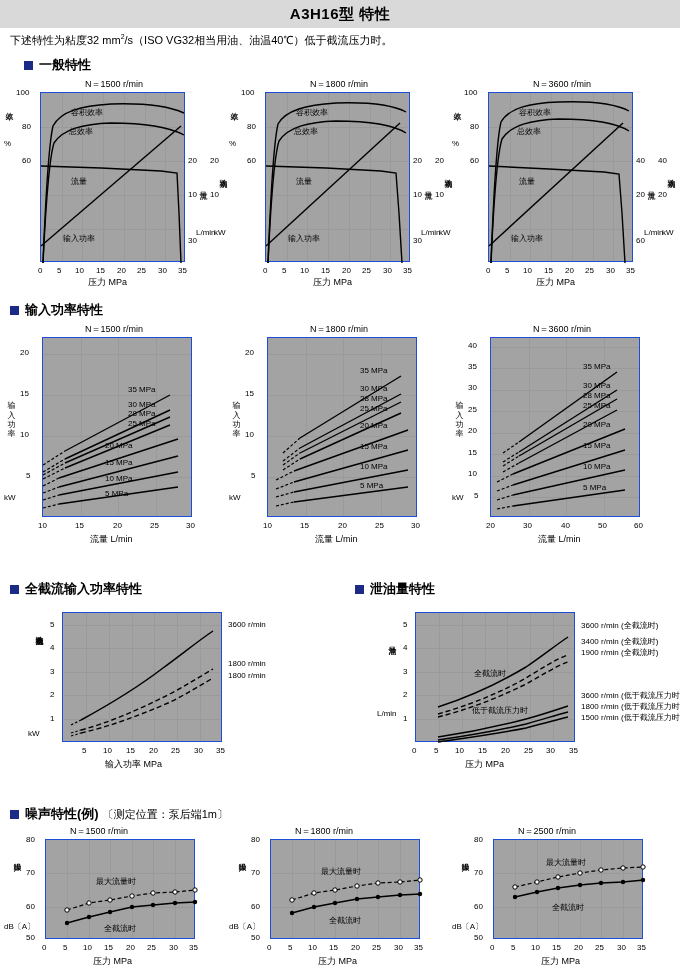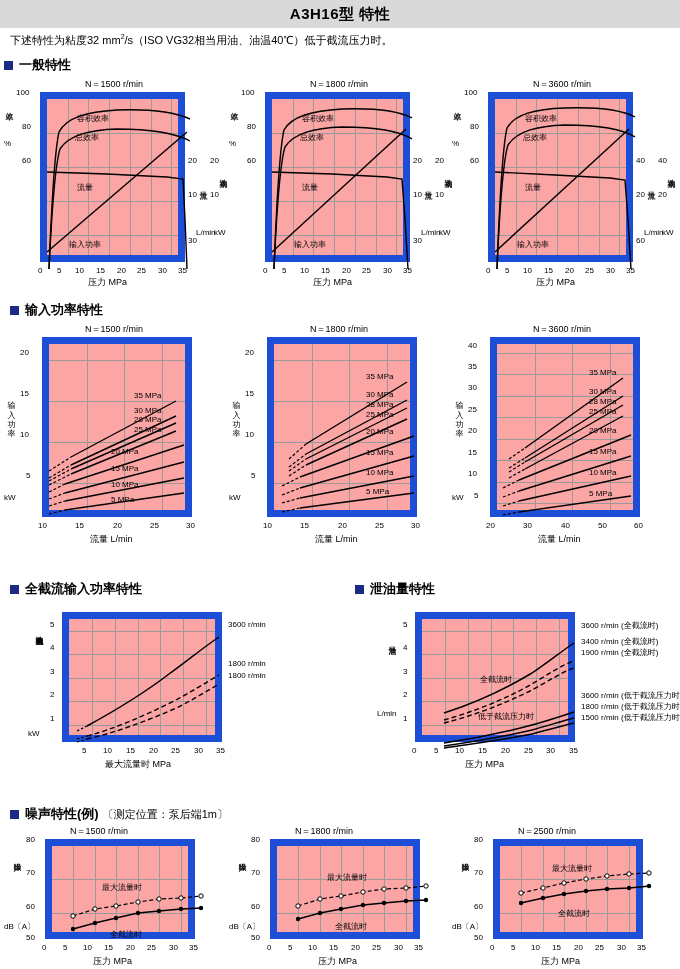--- a/index.html
+++ b/index.html
@@ -42,22 +42,22 @@
   .sec-note { font-weight: normal; font-size: 11px; margin-left: 4px; }
 
   .note-center {
     position: absolute; width: 680px; text-align: center;
     font-size: 11px;
   }
 
   
   .chart { position: absolute; }
   .plot {
-    position: absolute; border: 7px solid #1d4ed8;
-    background: #fca5a5;
+    position: absolute; border: 1px solid #1d4ed8;
+    background: #a3a3a3;
   }
   .plot .vline, .plot .hline {
     position: absolute; background: #9a9a9a;
   }
   .plot .vline { width: 1px; top: 0; bottom: 0; }
   .plot .hline { height: 1px; left: 0; right: 0; }
 
   svg { position: absolute; left: 0; top: 0; overflow: visible; }
 
   .lbl {
@@ -79,21 +79,21 @@
 
 <div class="page">
 
   <div class="title-bar">
     <span class="t">A3H16型 特性</span>
   </div>
   <div class="subtitle">
     <span>下述特性为粘度32 mm</span><sup>2</sup><span>/s（ISO VG32相当用油、油温40℃）低于截流压力时。</span>
   </div>
 
-  <div class="sec-head" style="left:4px; top:56px;font-family:Liberation Serif, serif;">
+  <div class="sec-head" style="left:24px; top:56px;font-family:Liberation Serif, serif;">
     <span class="sq"></span>
     <span>一般特性</span>
   </div>
 
   <div class="chart" style="left:0px; top:78px; width:230px; height:210px;">
     <div class="ttl" style="left:85px; top:0px;">N＝1500 r/min</div>
     <div class="plot" style="left:40px; top:14px; width:145px; height:170px;">
       <div class="vline" style="left:20.7px;"></div>
         <div class="vline" style="left:41.4px;"></div>
       <div class="vline" style="left:62.1px;"></div>
@@ -454,21 +454,21 @@
     <div class="inlbl" style="left:218px; top:16px;">3600 r/min</div>
     <div class="inlbl" style="left:218px; top:55px;">1800 r/min</div>
     <div class="inlbl" style="left:218px; top:67px;">1800 r/min</div>
     <div class="tick" style="left:72px; top:142px;">5</div>
     <div class="tick" style="left:93px; top:142px;">10</div>
     <div class="tick" style="left:116px; top:142px;">15</div>
     <div class="tick" style="left:139px; top:142px;">20</div>
     <div class="tick" style="left:161px; top:142px;">25</div>
     <div class="tick" style="left:184px; top:142px;">30</div>
     <div class="tick" style="left:206px; top:142px;">35</div>
-    <div class="axname" style="left:95px; top:154px;">最大流量时  MPa</div>
+    <div class="axname" style="left:95px; top:154px;">输入功率  MPa</div>
   </div>
 
   <div class="chart" style="left:355px; top:604px; width:325px; height:180px;">
     <div class="plot" style="left:60px; top:8px; width:160px; height:130px;">
       <div class="vline" style="left:22.8px;"></div>
         <div class="vline" style="left:45.7px;"></div>
       <div class="vline" style="left:68.5px;"></div>
         <div class="vline" style="left:91.4px;"></div>
       <div class="vline" style="left:114.2px;"></div>
         <div class="vline" style="left:137.1px;"></div>

